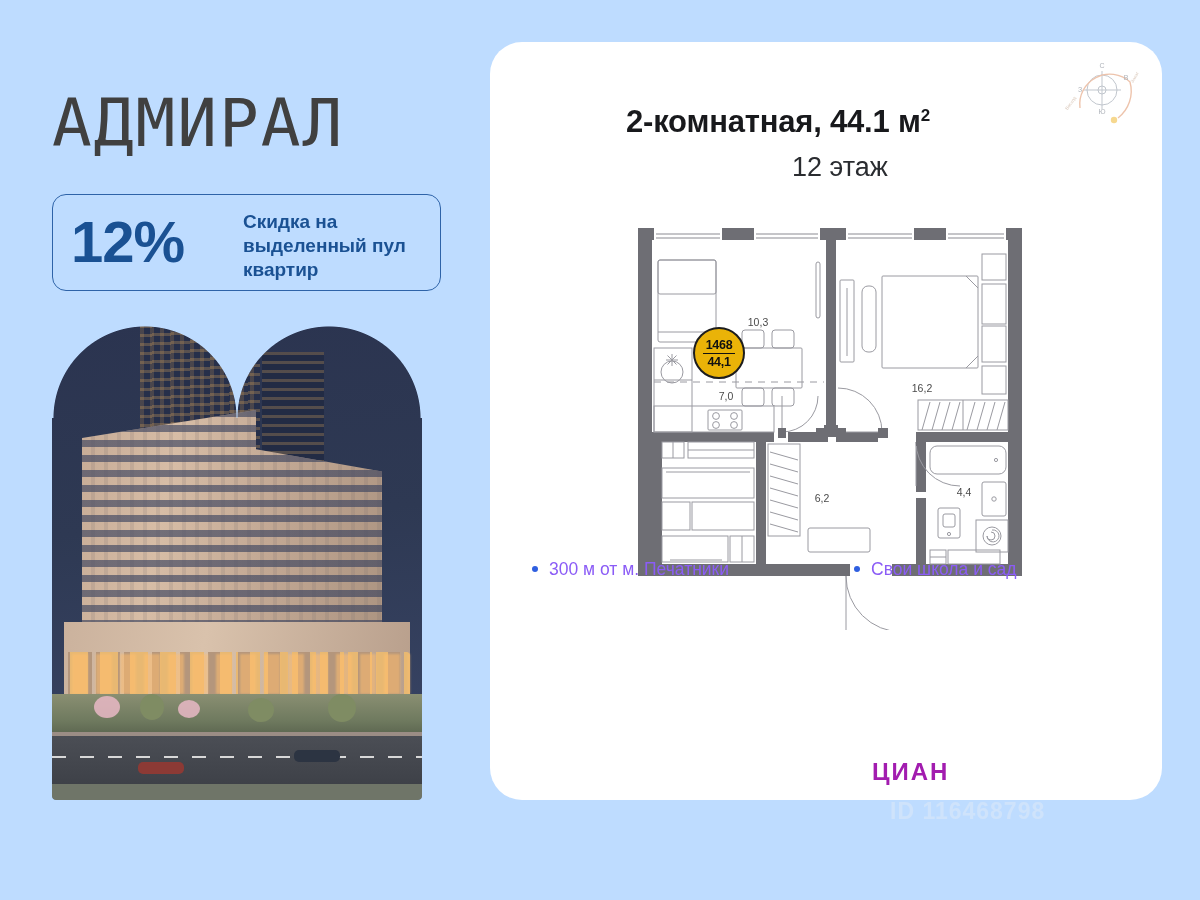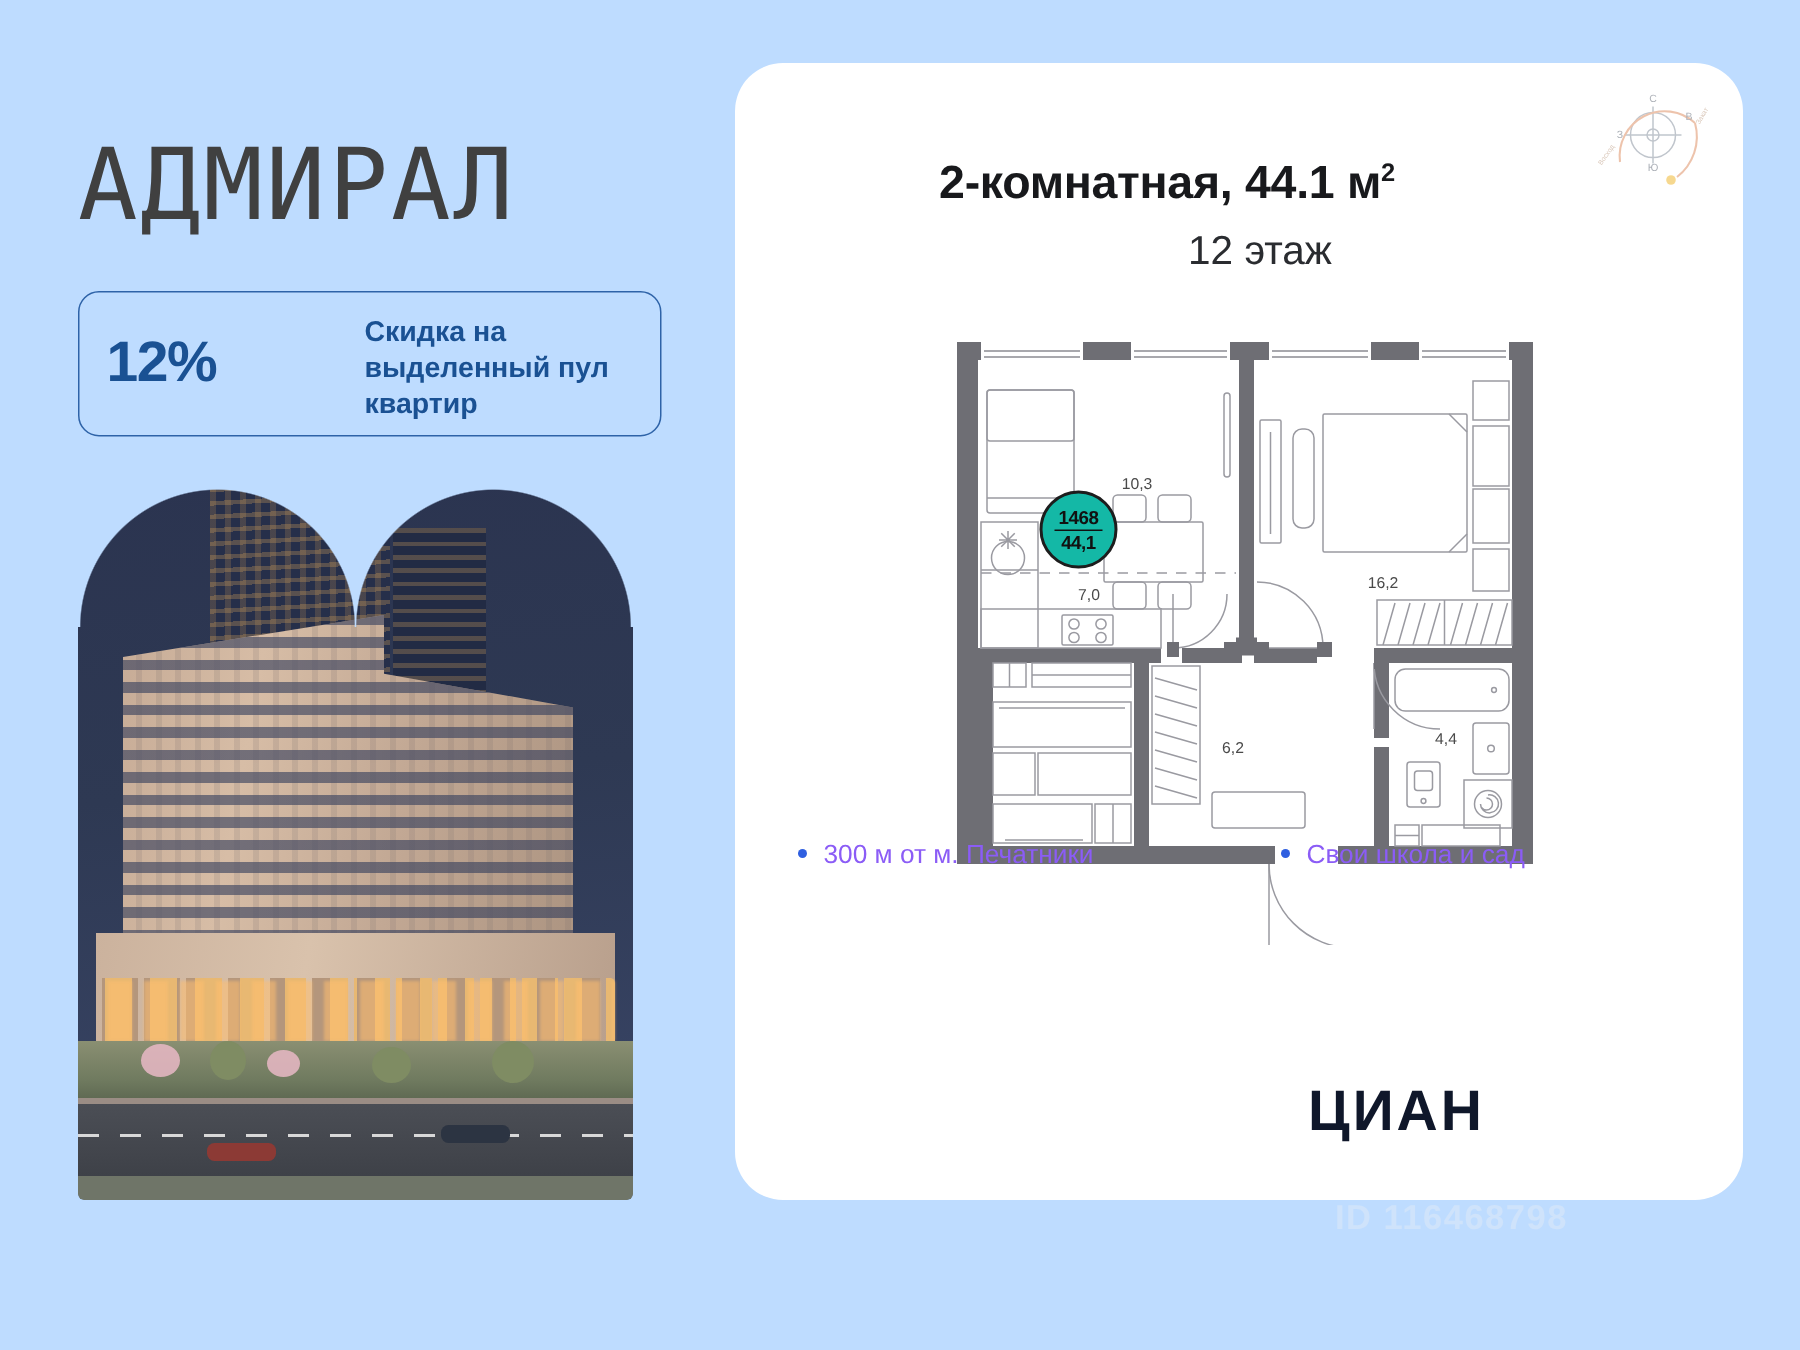--- a/index.html
+++ b/index.html
@@ -18,21 +18,21 @@
     font-family:"DejaVu Sans Mono","Liberation Mono",monospace;
     white-space:nowrap;
   }
   #discount-badge{
     position:absolute;left:52px;top:194px;width:389px;height:97px;
     border:1.6px solid #2e63a8;border-radius:14px;
     box-sizing:border-box;
   }
   #discount-value{
     position:absolute;left:18px;top:11px;
-    font-size:38px;font-weight:700;color:#1a5193;letter-spacing:-1px;
+    font-size:58px;font-weight:700;color:#1a5193;letter-spacing:-1px;
     line-height:72px;
   }
   #discount-text{
     position:absolute;left:190px;top:15px;width:190px;
     font-size:19px;line-height:24px;color:#1a5193;font-weight:700;
   }
   
   #building-photo{
     position:absolute;left:52px;top:322px;width:370px;height:478px;
     border-radius:0 0 4px 4px;
@@ -128,21 +128,21 @@
   #plan-floor{
     position:absolute;left:14px;top:110px;width:672px;text-align:center;
     font-size:27px;font-weight:400;color:#2a2c30;
   }
   
   #compass{position:absolute;right:18px;top:14px;width:84px;height:78px;opacity:.62;}
   
   #floorplan{position:absolute;left:140px;top:178px;width:410px;height:410px;}
   #flat-badge{
     position:absolute;left:203px;top:285px;width:52px;height:52px;
-    border:2px solid #1d1d1d;border-radius:50%;background:#14b8a6;
+    border:2px solid #1d1d1d;border-radius:50%;background:#eab308;
     text-align:center;box-sizing:border-box;
   }
   #flat-badge .bnum{
     display:block;font-size:12.5px;font-weight:700;color:#111;
     line-height:14px;margin-top:9px;letter-spacing:-.3px;
   }
   #flat-badge .brule{display:block;width:32px;height:1.4px;background:#111;margin:1px auto;}
   #flat-badge .barea{
     display:block;font-size:12.5px;font-weight:700;color:#111;line-height:14px;
     letter-spacing:-.3px;
@@ -156,22 +156,22 @@
     position:relative;padding-left:17px;margin-bottom:13px;
     font-size:17.5px;color:#8b5cf6;line-height:24px;white-space:nowrap;
   }
   .feat-item .dot{
     position:absolute;left:0;top:9px;width:6px;height:6px;border-radius:50%;
     background:#2f5fe0;
   }
   .feat-item sup{font-size:11px;vertical-align:super;}
   
   #watermark-brand{
-    position:absolute;left:872px;top:720px;
-    font-size:38px;font-weight:700;letter-spacing:2px;color:#0f172a;
+    position:absolute;left:872px;top:758px;
+    font-size:24px;font-weight:700;letter-spacing:2px;color:#a21caf;
   }
   #watermark-id{
     position:absolute;left:890px;top:798px;
     font-size:23px;font-weight:700;letter-spacing:1px;color:#cfe3fb;
   }
 </style>
 </head>
 <body>
 
 <div id="left-panel">

